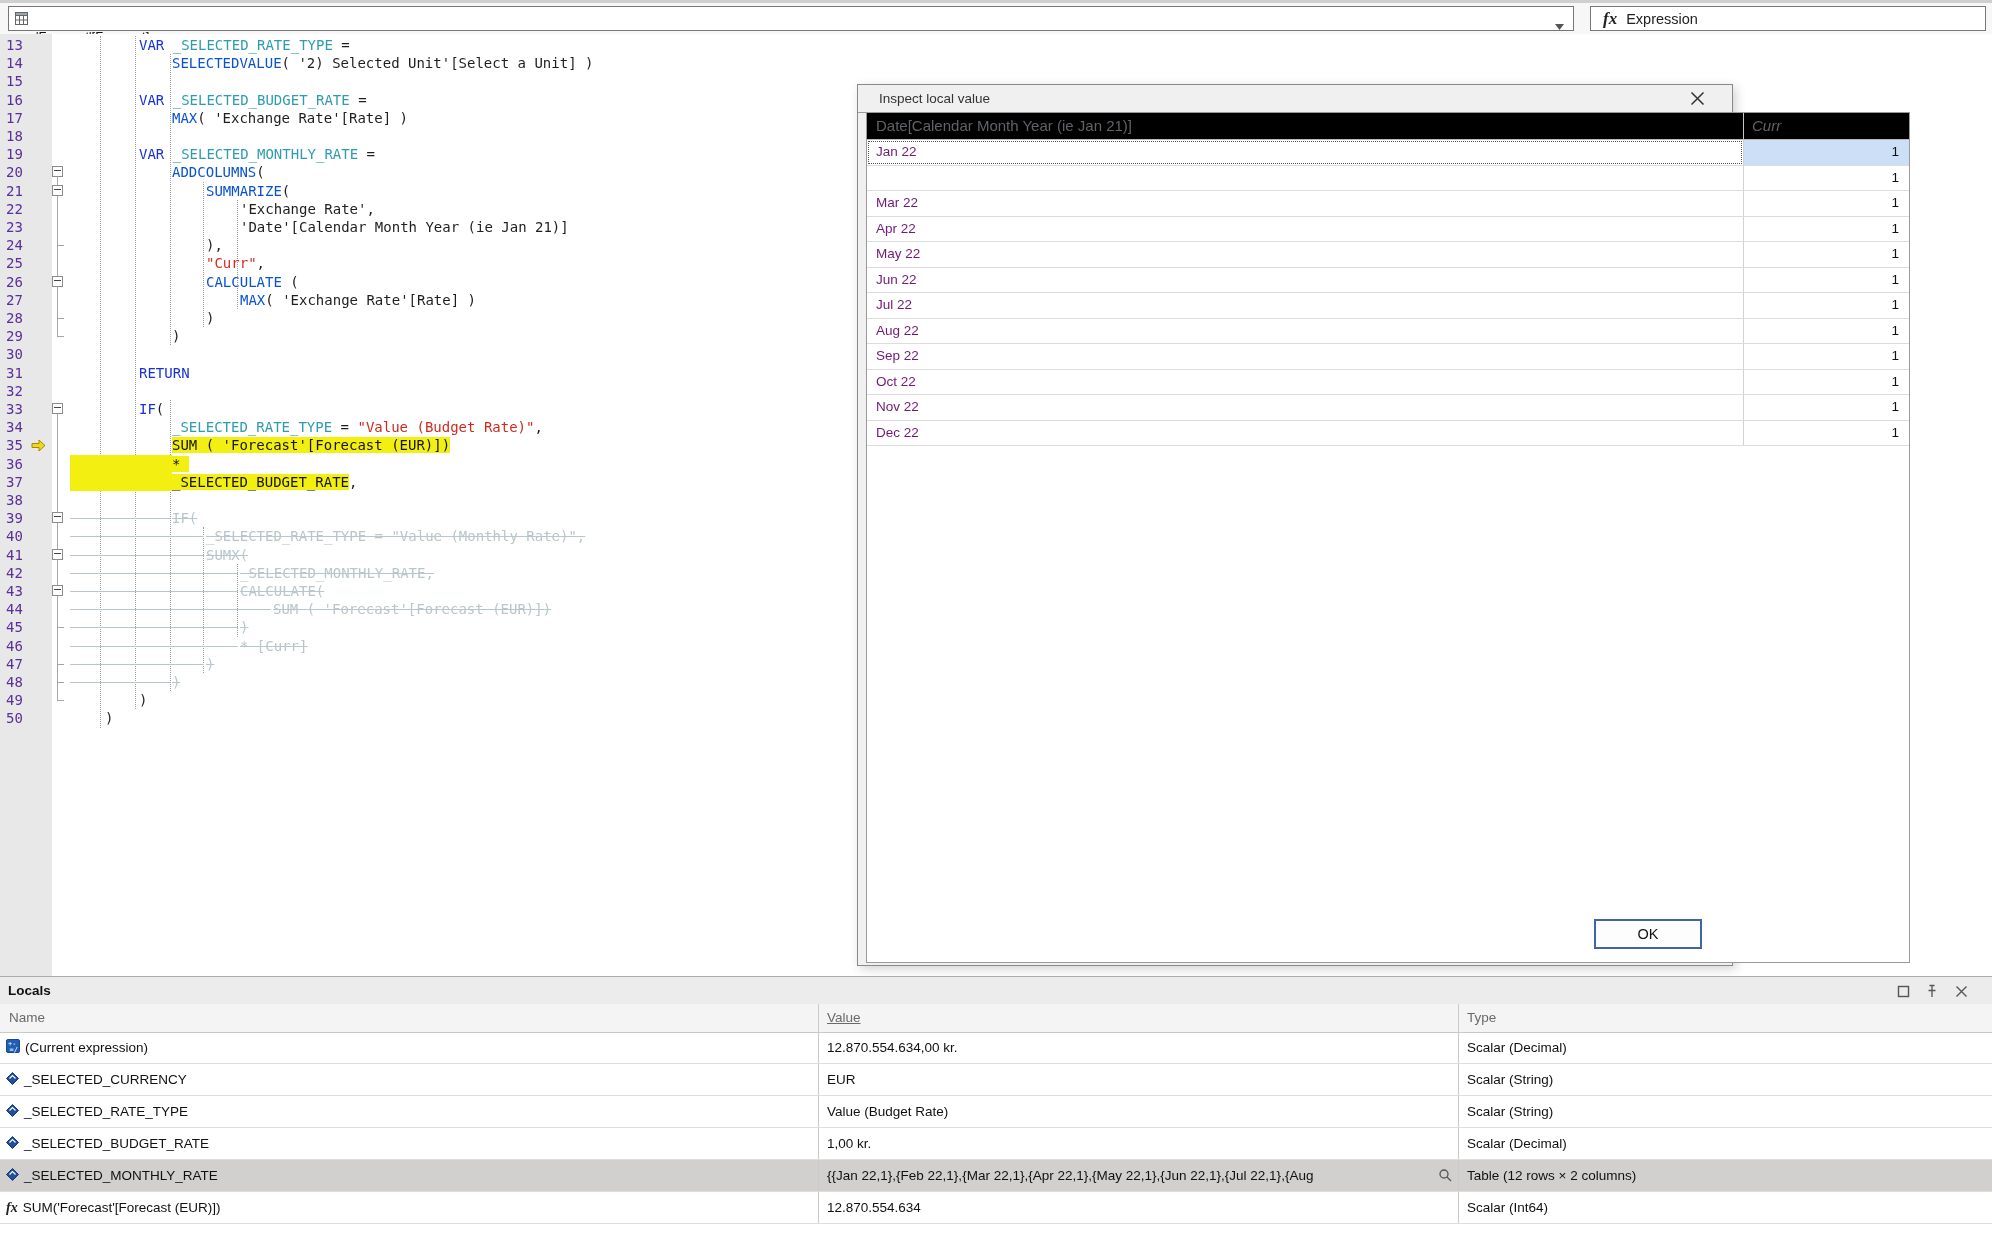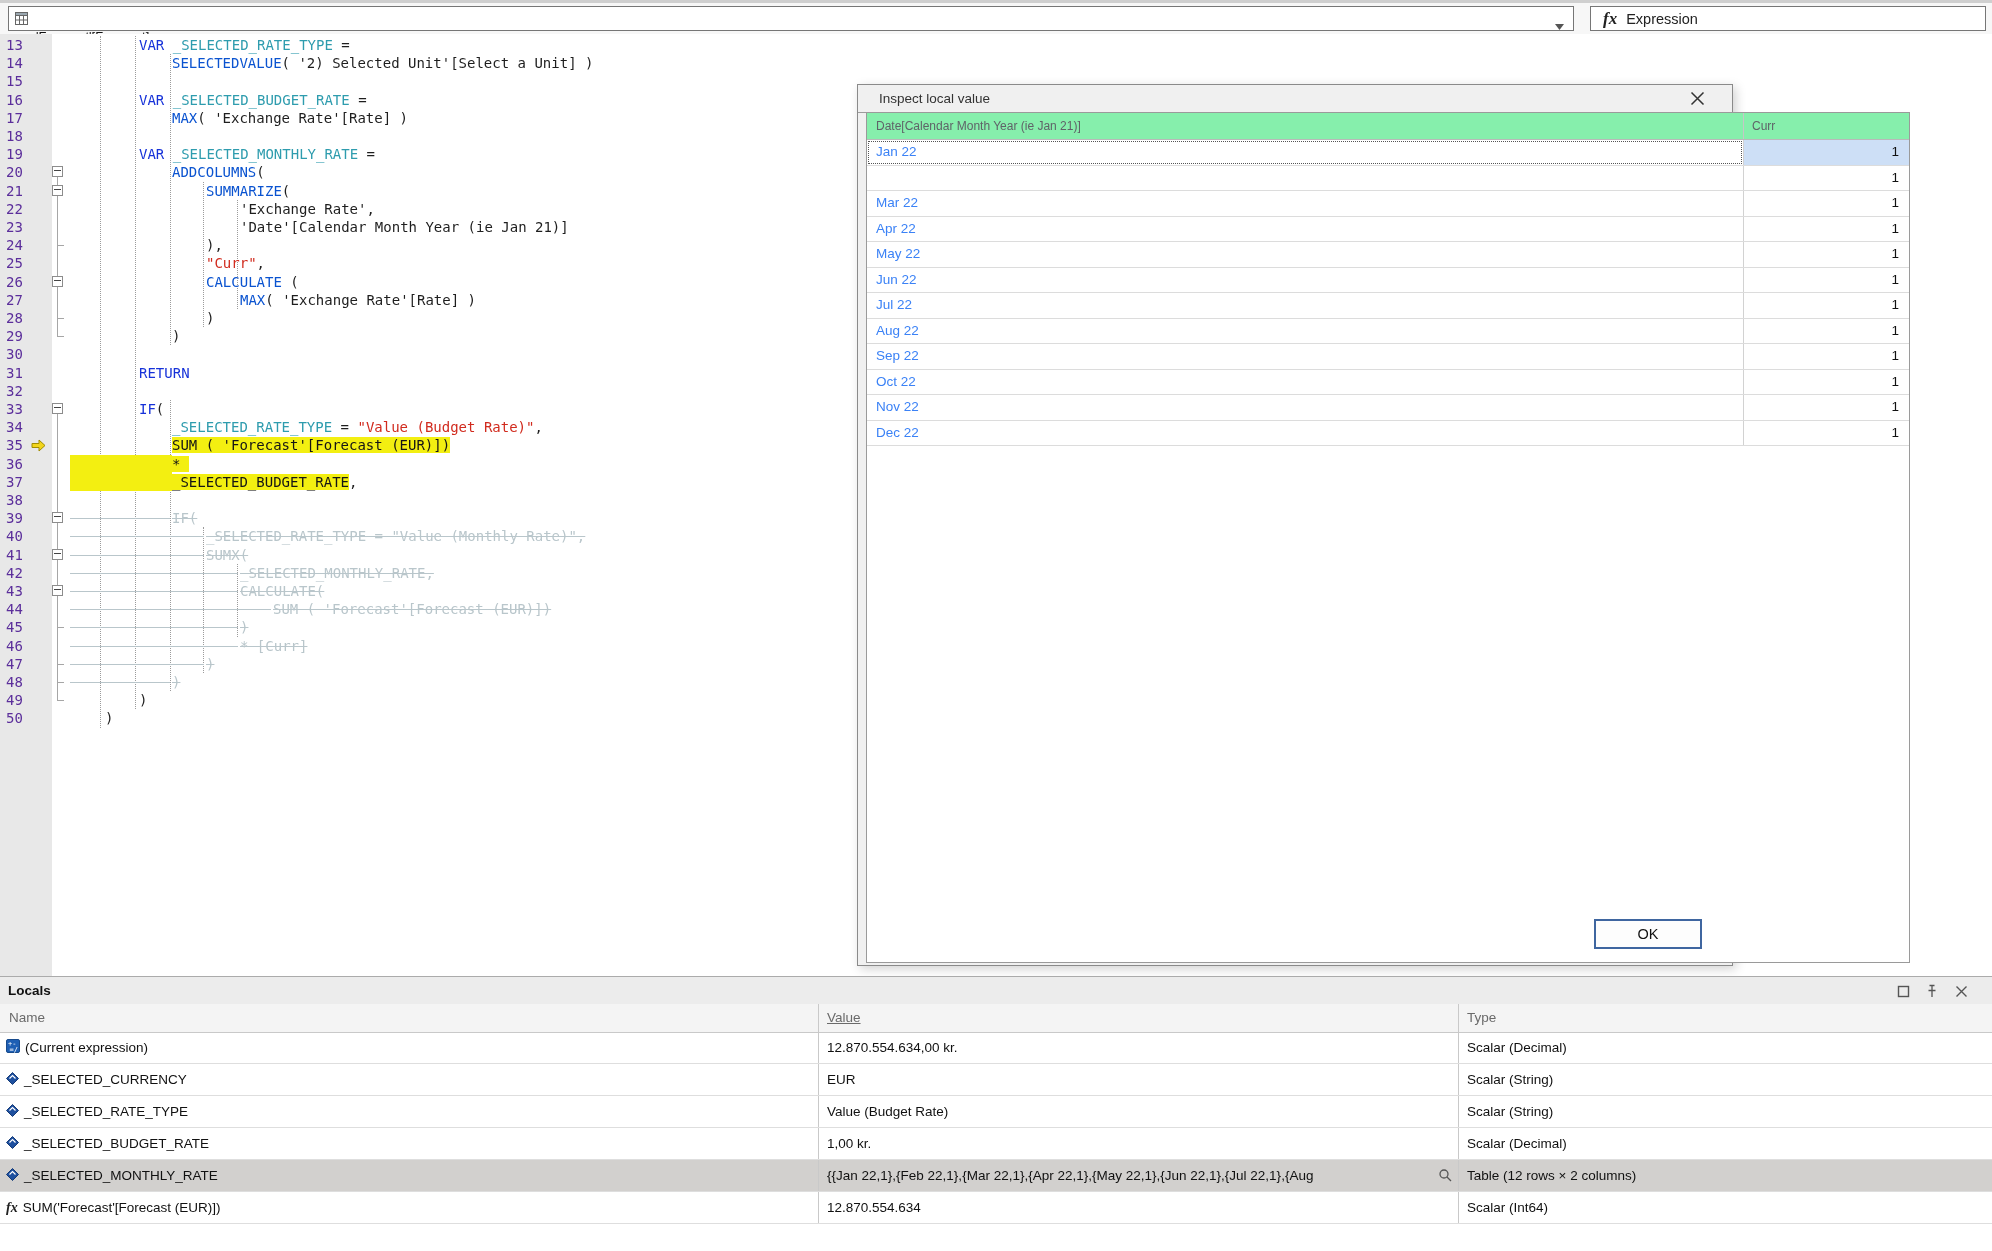--- a/index.html
+++ b/index.html
@@ -42,29 +42,29 @@
   .code-line .lead{position:absolute;left:2px;top:9px;height:1px;background:#b9c6cb;}
 
   
   .dialog{position:absolute;left:857px;top:84px;width:876px;height:882px;background:#f0f0f0;
           border:1px solid #8a8a8a;box-sizing:border-box;box-shadow:3px 3px 10px rgba(0,0,0,.18);}
   .dlg-title{position:absolute;left:0;top:0;right:0;height:27px;border-bottom:1px solid #9b9b9b;}
   .dlg-title-text{position:absolute;left:21px;top:0;line-height:27px;font-size:13.5px;color:#333;}
   .dlg-close{position:absolute;right:26px;top:6px;width:16px;height:16px;}
   .dlg-grid{position:absolute;left:8px;top:27px;width:1044px;height:851px;background:#fff;
             border:1px solid #9a9a9a;box-sizing:border-box;}
-  .dlg-head{position:absolute;left:0;top:0;right:0;height:26px;background:#86efac;border-bottom:1px solid #b9b9b9;
-            font-size:12px;color:#5f6368;}
+  .dlg-head{position:absolute;left:0;top:0;right:0;height:26px;background:#000000;border-bottom:1px solid #b9b9b9;
+            font-size:15px;color:#5f6368;}
   .dlg-head-c1{position:absolute;left:9px;top:0;line-height:26px;}
   .dlg-head-vline{position:absolute;left:876px;top:0;height:26px;border-left:1px solid #c6c6c6;}
-  .dlg-head-c2{position:absolute;left:885px;top:0;line-height:26px;}
+  .dlg-head-c2{position:absolute;left:885px;top:0;line-height:26px;font-style:italic;}
   .dlg-rows{position:absolute;left:0;top:27px;right:0;}
   .dlg-row{position:relative;height:24.5px;border-bottom:1px solid #dcdcdc;box-sizing:content-box;}
   .dlg-row .m{position:absolute;left:0;top:0;width:876px;height:100%;line-height:24.5px;padding-left:9px;
-              box-sizing:border-box;font-size:13.5px;color:#3b82f6;}
+              box-sizing:border-box;font-size:13.5px;color:#701a75;}
   .dlg-row .v{position:absolute;left:876px;right:0;top:0;height:100%;line-height:24.5px;text-align:right;
               padding-right:10px;box-sizing:border-box;font-size:13.5px;color:#111;border-left:1px solid #d2d2d2;}
   .dlg-row.selected .m{outline:1px dotted #555;outline-offset:-2px;}
   .dlg-row.selected .v{background:#cddff6;}
   .ok-btn{position:absolute;right:30px;bottom:16px;width:108px;height:30px;background:#fdfdfd;
           border:2px solid #3f66a0;box-sizing:border-box;text-align:center;line-height:26px;font-size:14.5px;color:#111;}
 
   
   .locals{position:absolute;left:0;top:976px;width:1992px;height:275px;background:#fff;border-top:1px solid #ababab;box-sizing:border-box;}
   .loc-title{position:absolute;left:0;top:0;right:0;height:27px;background:#ececec;border-bottom:1px solid #d6d6d6;}

